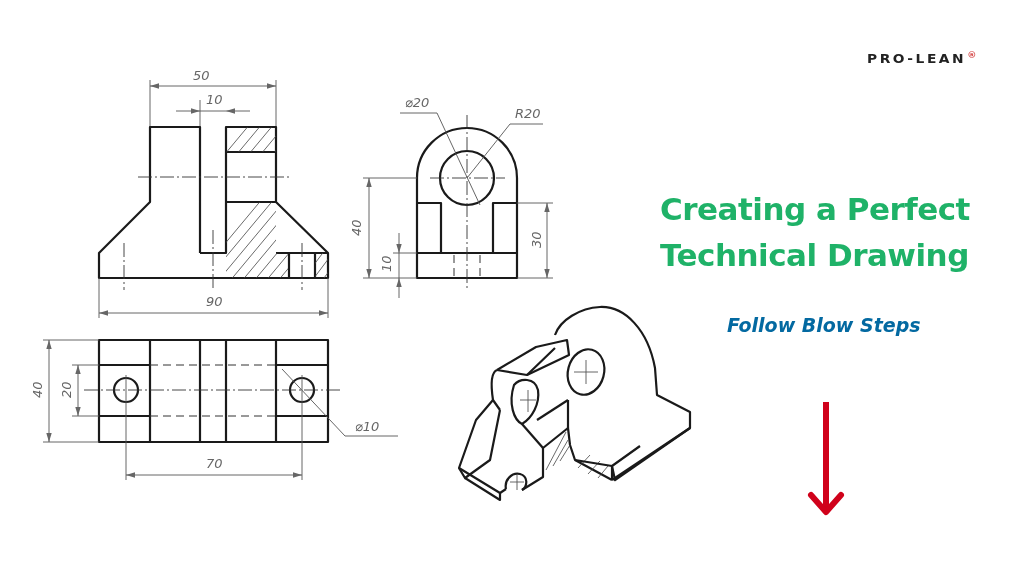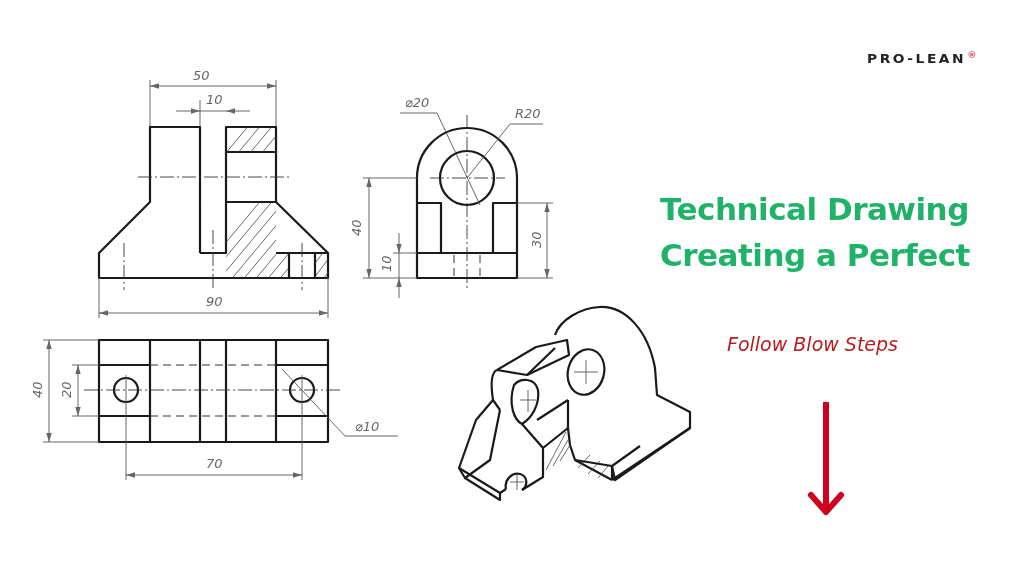--- a/index.html
+++ b/index.html
@@ -8,21 +8,21 @@
   svg.drawing { position: absolute; left: 0; top: 0; }
   .thick { stroke: #1a1a1a; stroke-width: 2.2; fill: none; stroke-linejoin: round; }
   .thin { stroke: #555; stroke-width: 0.9; fill: none; }
   .center { stroke: #333; stroke-width: 0.9; fill: none; stroke-dasharray: 14 3 2 3; }
   .hidden { stroke: #333; stroke-width: 1; fill: none; stroke-dasharray: 8 5; }
   .hatch { stroke: #444; stroke-width: 0.8; }
   .dimtext { font-family: "DejaVu Sans", sans-serif; font-style: italic; font-size: 13px; fill: #666; }
   .logo { position: absolute; left: 867px; top: 51px; font-family: "DejaVu Sans", sans-serif; font-weight: bold; font-size: 12px; letter-spacing: 2.2px; color: #222; transform: scaleX(1.15); transform-origin: left center; }
   .logo sup { color: #d23a3a; font-size: 8px; letter-spacing: 0; margin-left: 1px; }
   .headline { position: absolute; left: 660px; top: 186px; width: 330px; color: #1fb268; font-family: "DejaVu Sans", sans-serif; font-weight: bold; font-size: 31px; line-height: 46px; letter-spacing: -0.5px; }
-  .subline { position: absolute; left: 727px; top: 333px; color: #b91c1c; font-family: "DejaVu Sans", sans-serif; font-weight: normal; font-style: italic; font-size: 19px; }
+  .subline { position: absolute; left: 727px; top: 314px; color: #0369a1; font-family: "DejaVu Sans", sans-serif; font-weight: bold; font-style: italic; font-size: 19px; }
   .arrow { position: absolute; left: 806px; top: 402px; }
 </style>
 </head>
 <body>
 
 <div class="canvas">
 
   <svg class="drawing" width="1024" height="576" viewBox="0 0 1024 576">
     <defs>
       <marker id="arr" viewBox="0 0 10 6" refX="10" refY="3" markerWidth="10" markerHeight="6" orient="auto-start-reverse">
@@ -214,22 +214,22 @@
       </g>
       <line class="thick" x1="575" y1="460" x2="612" y2="466"></line>
     </g>
   </svg>
 
   <div class="logo">
     <span>PRO-LEAN</span><sup>®</sup>
   </div>
 
   <div class="headline">
+    <div>Creating a Perfect</div>
     <div>Technical Drawing</div>
-    <div>Creating a Perfect</div>
   </div>
 
   <div class="subline">Follow Blow Steps</div>
 
   <svg class="arrow" width="40" height="120" viewBox="0 0 40 120">
     <line x1="20" y1="3" x2="20" y2="108" stroke="#d0021b" stroke-width="6" stroke-linecap="square"></line>
     <polyline points="5,93 20,110 35,93" stroke="#d0021b" stroke-width="6" fill="none" stroke-linecap="round" stroke-linejoin="round"></polyline>
   </svg>
 
 </div>

